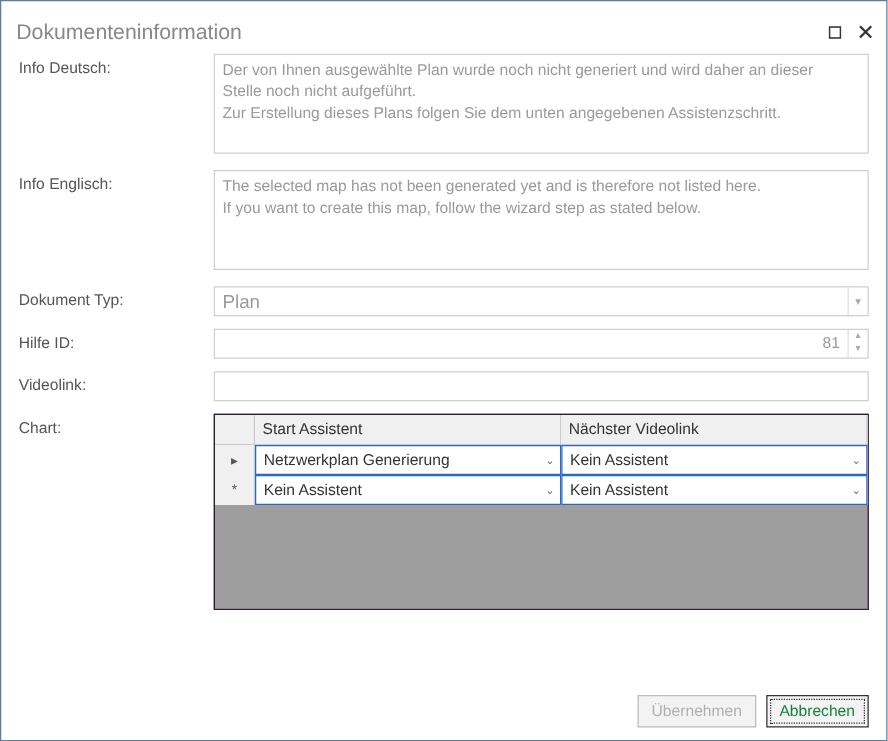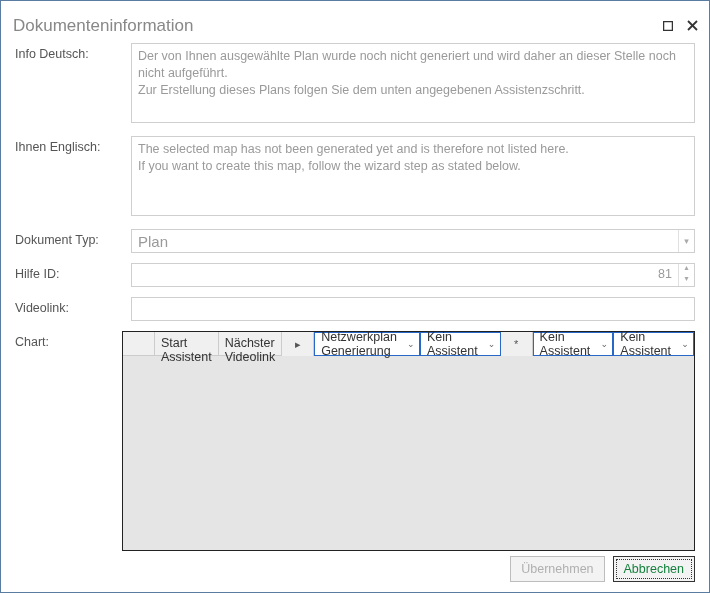--- a/index.html
+++ b/index.html
@@ -30,20 +30,21 @@
     margin-left:2px;
     cursor:pointer;
   }
   .content {
     padding: 10px 14px 0 14px;
   }
   .row {
     display:flex;
     align-items:flex-start;
     margin-bottom: 10px;
+    gap: 40px;
   }
   .row > .lbl {
     width: 116px;
     padding-top: 4px;
     color:#555;
     font-size:12.5px;
   }
   .row > .field { flex:1; position:relative; }
   textarea.fld {
     width:100%;
@@ -101,24 +102,24 @@
     border:1px solid #cfcfcf;
     background:#fff;
     padding:3px 6px;
     font-family:inherit;
     font-size:12.5px;
     color:#555;
   }
   
   .grid-outer {
     border:1px solid #222;
-    height: 220px;
-    background:#e5e5e5;
-    display:flex;
-    flex-direction:row;
+    height: 157px;
+    background:#a21caf;
+    display:flex;
+    flex-direction:column;
   }
   .grid-head {
     display:flex;
     background:#f0f0f0;
     border-bottom:1px solid #ccc;
     height:24px;
   }
   .grid-rowhead {
     width:32px;
     background:#f0f0f0;
@@ -207,21 +208,21 @@
 
   <div class="row">
     <div class="lbl">Info Deutsch:</div>
     <div class="field">
       <textarea class="fld" readonly="" style="">Der von Ihnen ausgewählte Plan wurde noch nicht generiert und wird daher an dieser Stelle noch nicht aufgeführt.
 Zur Erstellung dieses Plans folgen Sie dem unten angegebenen Assistenzschritt.</textarea>
     </div>
   </div>
 
   <div class="row">
-    <div class="lbl">Ihnen Englisch:</div>
+    <div class="lbl">Info Englisch:</div>
     <div class="field">
       <textarea class="fld" readonly="" style="">The selected map has not been generated yet and is therefore not listed here.
 If you want to create this map, follow the wizard step as stated below.</textarea>
     </div>
   </div>
 
   <div class="row">
     <div class="lbl">Dokument Typ:</div>
     <div class="field">
       <div class="select-wrap">

